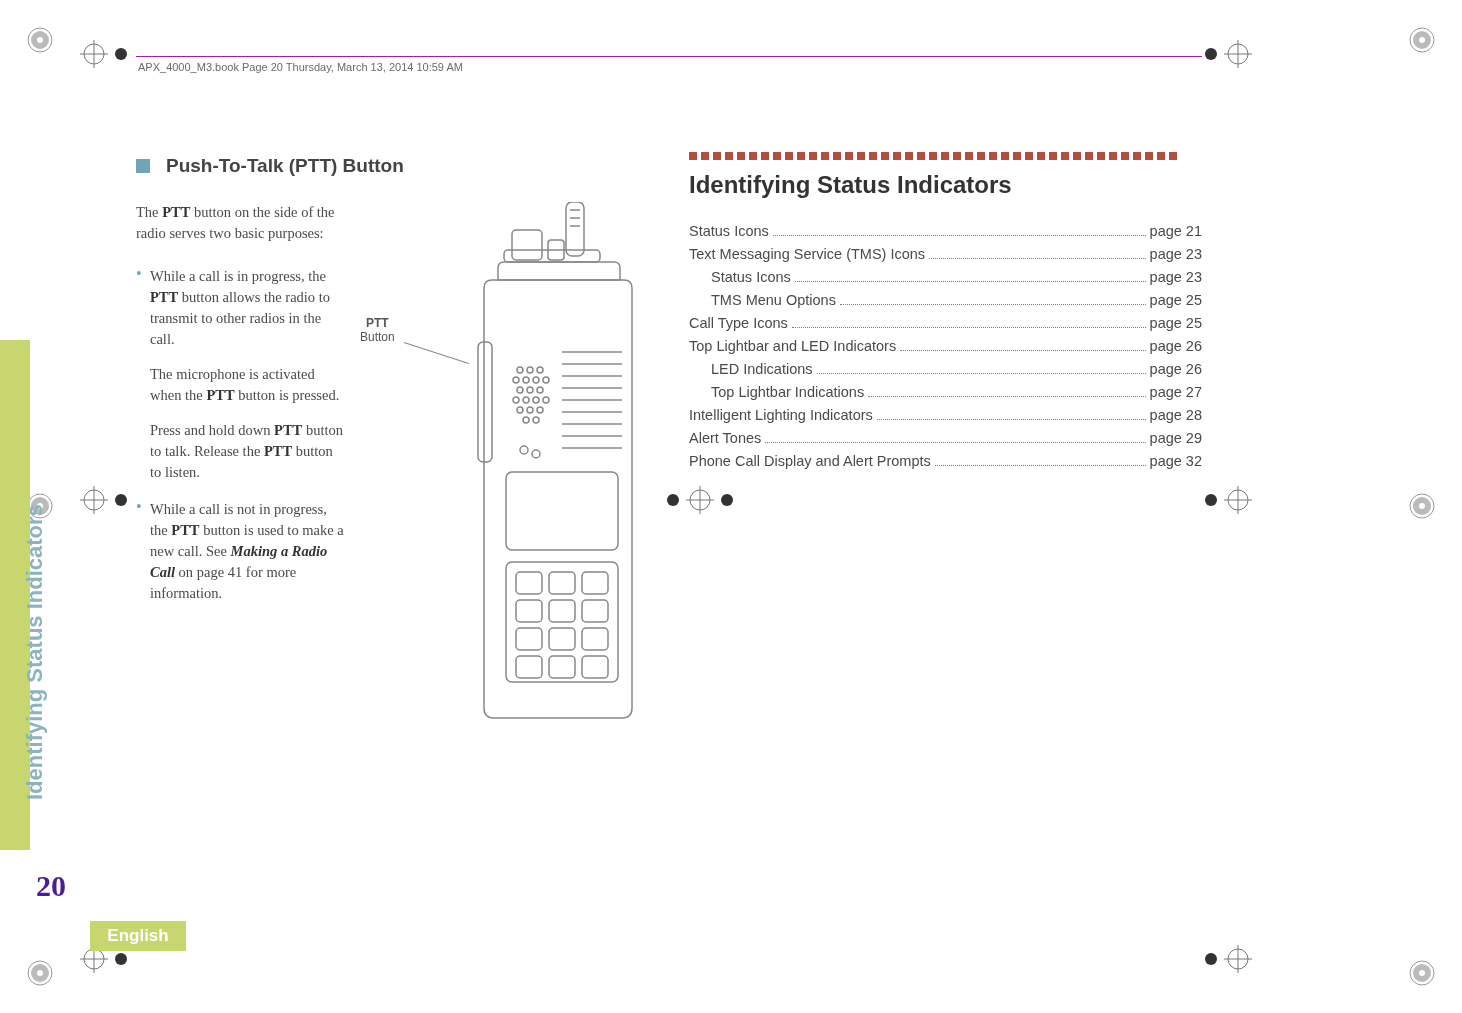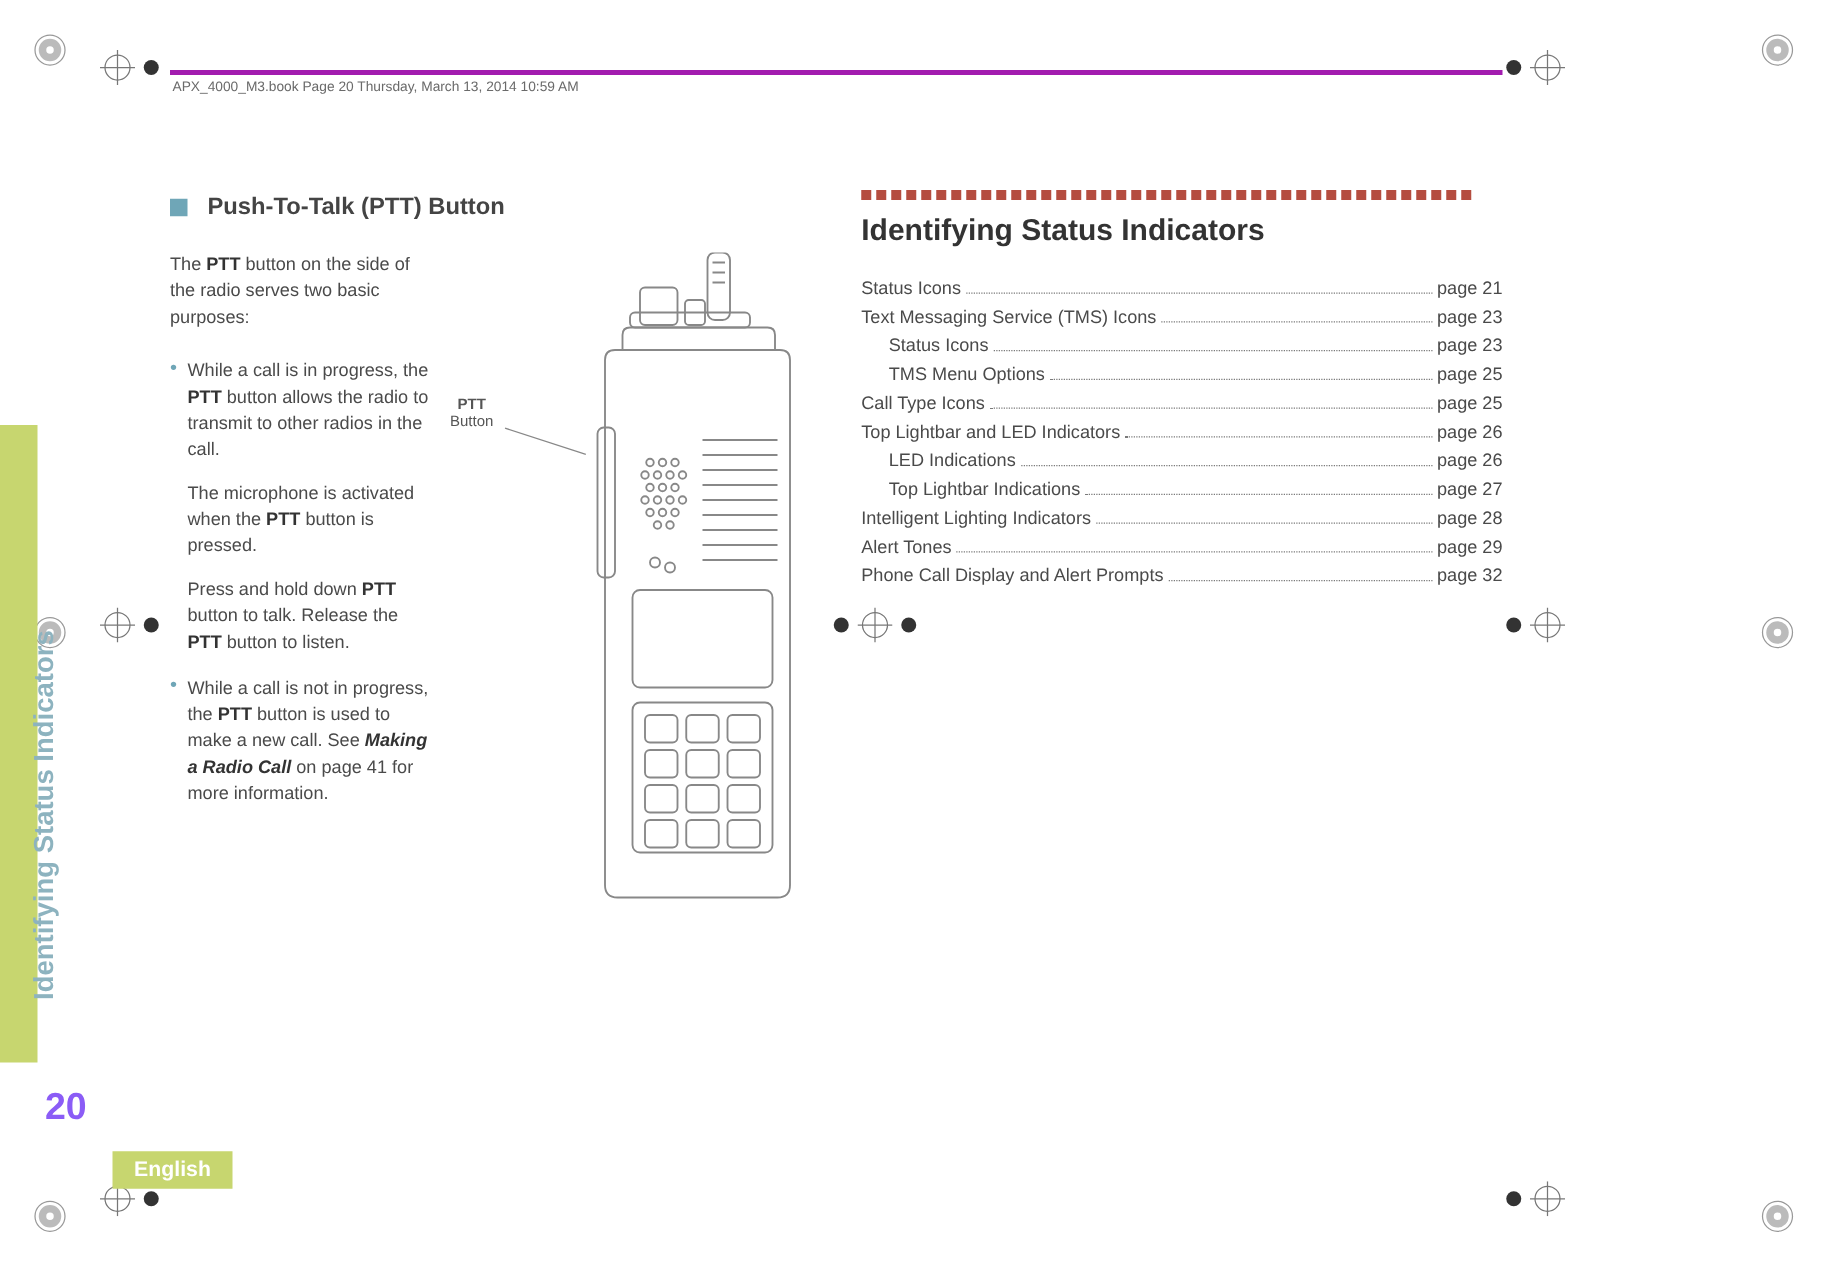--- a/index.html
+++ b/index.html
@@ -46,21 +46,21 @@
   .ch-inner-l { top: 486px; left: 80px; }
   .ch-inner-c { top: 486px; left: 700px; transform: translateX(-50%); }
   .ch-inner-r { top: 486px; right: 210px; }
 
   
   .page-header {
     position: absolute;
     top: 56px;
     left: 136px;
     right: 260px;
-    border-top: 4px solid #a21caf;
+    border-top: 1px solid #a21caf;
     font-size: 11px;
     color: #6a6a6a;
     padding-top: 4px;
     padding-left: 2px;
   }
 
   
   .page {
     position: absolute;
     top: 116px;
@@ -96,21 +96,21 @@
     color: #444;
   }
 
   .ptt-body {
     margin-top: 22px;
     display: flex;
     gap: 14px;
     align-items: flex-start;
     flex: 1;
   }
-  .ptt-text { width: 210px; }
+  .ptt-text { width: 210px; font-family: Liberation Serif, serif; }
   .ptt-illus { flex: 1; position: relative; min-height: 520px; }
 
   .ptt-text p { margin: 0 0  0; }
   .ptt-text .intro { margin-bottom: 22px; }
   .ptt-text ul { list-style: none; padding: 0; margin: 0; }
   .ptt-text ul > li { position: relative; padding-left: 14px; margin-bottom: 16px; }
   .ptt-text ul > li::before {
     content: "•";
     position: absolute;
     left: 0; top: 0;
@@ -208,21 +208,22 @@
     color: #8db3bf;
     white-space: nowrap;
   }
 
   .page-number {
     position: absolute;
     left: 36px;
     bottom: 110px;
     font-size: 30px;
     font-weight: bold;
-    color: #8b5cf6;
+    color: #4c1d95;
+    font-family: Liberation Serif, serif;
   }
 
   .footer-lang-bar {
     position: absolute;
     left: 90px;
     bottom: 62px;
     height: 30px;
     width: 96px;
     background: #c7d66f;
     display: flex;

